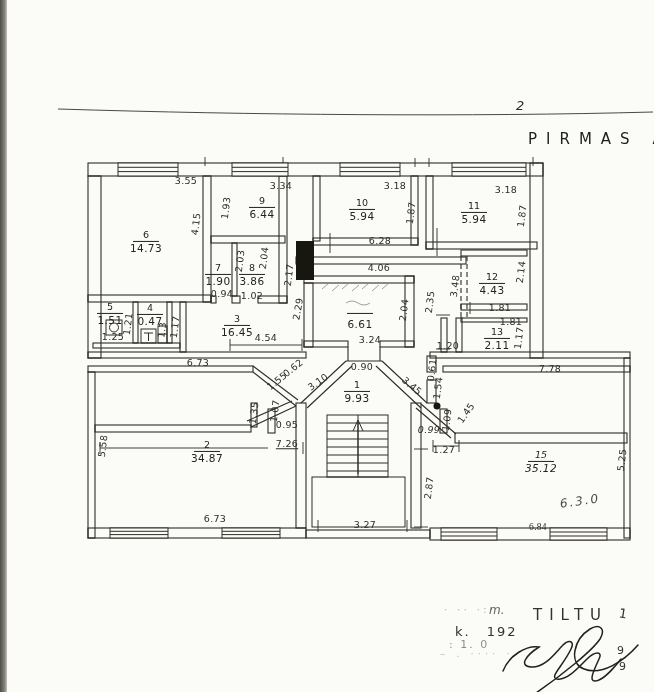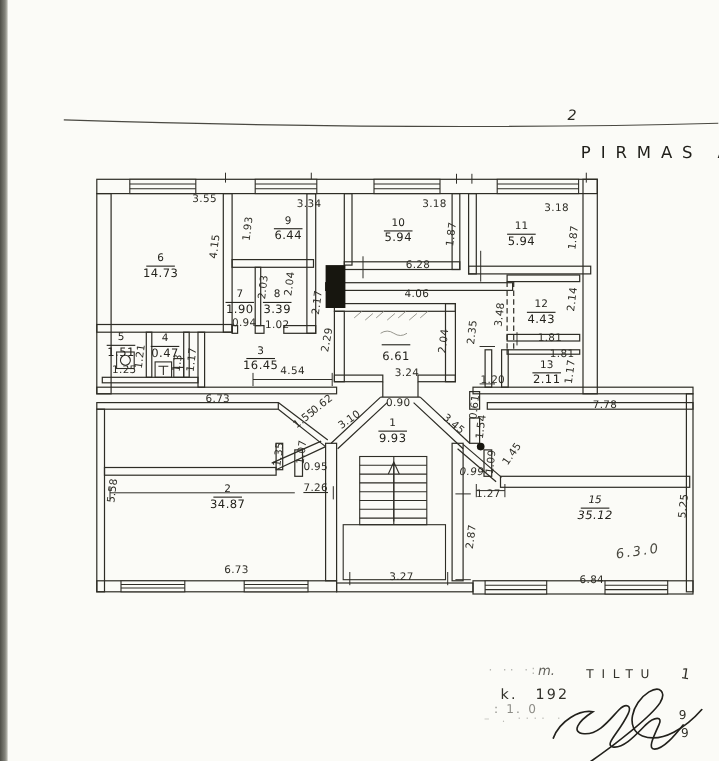--- a/index.html
+++ b/index.html
@@ -17,21 +17,21 @@
   .room .num{display:inline-block;font-size:9.5px;line-height:1.2;min-width:20px;height:12px;
     border-bottom:1.3px solid #24231d;padding:0 3px;}
   .room .area{display:block;font-size:10.5px;line-height:1.25;letter-spacing:.4px;}
   .hand{position:absolute;font-style:italic;font-size:12px;letter-spacing:2px;color:#4a4940;}
   .pgnum{position:absolute;left:516px;top:98px;font-size:13px;font-style:italic;}
   .floor-title{position:absolute;left:528px;top:130px;font-size:15px;letter-spacing:9px;
     white-space:nowrap;color:#1f1e19;}
   .footer-txt{position:absolute;white-space:nowrap;color:#33322b;}
   .f-faint1{left:444px;top:603px;font-size:11px;letter-spacing:3px;opacity:.35;}
   .f-m{left:489px;top:603px;font-size:12px;font-style:italic;opacity:.75;}
-  .f-street{left:533px;top:606px;font-size:11px;letter-spacing:7px;}
+  .f-street{left:533px;top:606px;font-size:15px;letter-spacing:7px;}
   .f-streetno{left:619px;top:606px;font-size:13px;transform:rotate(9deg);}
   .f-house{left:455px;top:624px;font-size:13px;letter-spacing:2px;word-spacing:10px;}
   .f-faint2{left:440px;top:648px;font-size:10px;letter-spacing:4px;opacity:.3;}
   .f-d1{left:617px;top:644px;font-size:11px;}
   .f-d2{left:619px;top:660px;font-size:11px;}
   .f-scale{left:449px;top:638px;font-size:11px;opacity:.55;letter-spacing:2px;}
 </style>
 </head>
 <body>
 
@@ -187,21 +187,21 @@
 
   <span class="pgnum">2</span>
   <span class="floor-title">PIRMAS A</span>
 
   <div class="lbl-layer">
       <div class="room" style="left: 146px; top: 239px;"><span class="num">6</span><span class="area">14.73</span></div>
       <div class="room" style="left: 262px; top: 205px;"><span class="num">9</span><span class="area">6.44</span></div>
       <div class="room" style="left: 362px; top: 207px;"><span class="num">10</span><span class="area">5.94</span></div>
       <div class="room" style="left: 474px; top: 210px;"><span class="num">11</span><span class="area">5.94</span></div>
       <div class="room" style="left: 218px; top: 272px;"><span class="num">7</span><span class="area">1.90</span></div>
-      <div class="room" style="left: 252px; top: 272px;"><span class="num">8</span><span class="area">3.39</span></div>
+      <div class="room" style="left: 252px; top: 272px;"><span class="num">8</span><span class="area">3.86</span></div>
       <div class="room" style="left: 492px; top: 281px;"><span class="num">12</span><span class="area">4.43</span></div>
       <div class="room" style="left: 497px; top: 336px;"><span class="num">13</span><span class="area">2.11</span></div>
       <div class="room" style="left: 110px; top: 311px;"><span class="num">5</span><span class="area">1.51</span></div>
       <div class="room" style="left: 150px; top: 312px;"><span class="num">4</span><span class="area">0.47</span></div>
       <div class="room" style="left: 237px; top: 323px;"><span class="num">3</span><span class="area">16.45</span></div>
       <div class="room" style="left: 360px; top: 315px;"><span class="num"></span><span class="area">6.61</span></div>
       <div class="room" style="left: 357px; top: 389px;"><span class="num">1</span><span class="area">9.93</span></div>
       <div class="room" style="left: 207px; top: 449px;"><span class="num">2</span><span class="area">34.87</span></div>
       <div class="room" style="left: 541px; top: 459px; font-style: italic;"><span class="num">15</span><span class="area">35.12</span></div>
       <span class="dim" style="left: 186px; top: 181px; transform: translate(-50%, -50%) rotate(0deg);">3.55</span>
@@ -248,21 +248,21 @@
       <span class="dim" style="left: 287px; top: 444px; transform: translate(-50%, -50%) rotate(0deg); text-decoration: underline;">7.26</span>
       <span class="dim" style="left: 254px; top: 413px; transform: translate(-50%, -50%) rotate(-83deg);">1.35</span>
       <span class="dim" style="left: 429px; top: 430px; transform: translate(-50%, -50%) rotate(0deg); font-style: italic;">0.99</span>
       <span class="dim" style="left: 447px; top: 420px; transform: translate(-50%, -50%) rotate(-83deg);">1.09</span>
       <span class="dim" style="left: 466px; top: 413px; transform: translate(-50%, -50%) rotate(-55deg);">1.45</span>
       <span class="dim" style="left: 444px; top: 450px; transform: translate(-50%, -50%) rotate(0deg);">1.27</span>
       <span class="dim" style="left: 429px; top: 488px; transform: translate(-50%, -50%) rotate(-83deg);">2.87</span>
       <span class="dim" style="left: 365px; top: 525px; transform: translate(-50%, -50%) rotate(0deg);">3.27</span>
       <span class="dim" style="left: 103px; top: 446px; transform: translate(-50%, -50%) rotate(-83deg);">5.58</span>
       <span class="dim" style="left: 215px; top: 519px; transform: translate(-50%, -50%) rotate(0deg);">6.73</span>
-      <span class="dim" style="left: 538px; top: 528px; transform: translate(-50%, -50%) rotate(0deg);">6.84</span>
+      <span class="dim" style="left: 538px; top: 528px; transform: translate(-50%, -50%) rotate(0deg); font-family: Liberation Serif, serif;">6.84</span>
       <span class="dim" style="left: 622px; top: 460px; transform: translate(-50%, -50%) rotate(-83deg);">5.25</span>
       <span class="hand" style="left: 580px; top: 501px; transform: translate(-50%, -50%) rotate(-8deg);">6.3.0</span>
     </div>
 
   <span class="footer-txt f-faint1">· ·· ·:·</span>
   <span class="footer-txt f-m">m.</span>
   <span class="footer-txt f-street">TILTU</span>
   <span class="footer-txt f-streetno">1</span>
   <span class="footer-txt f-house">k.  192</span>
   <span class="footer-txt f-faint2">– . ···· ·</span>

